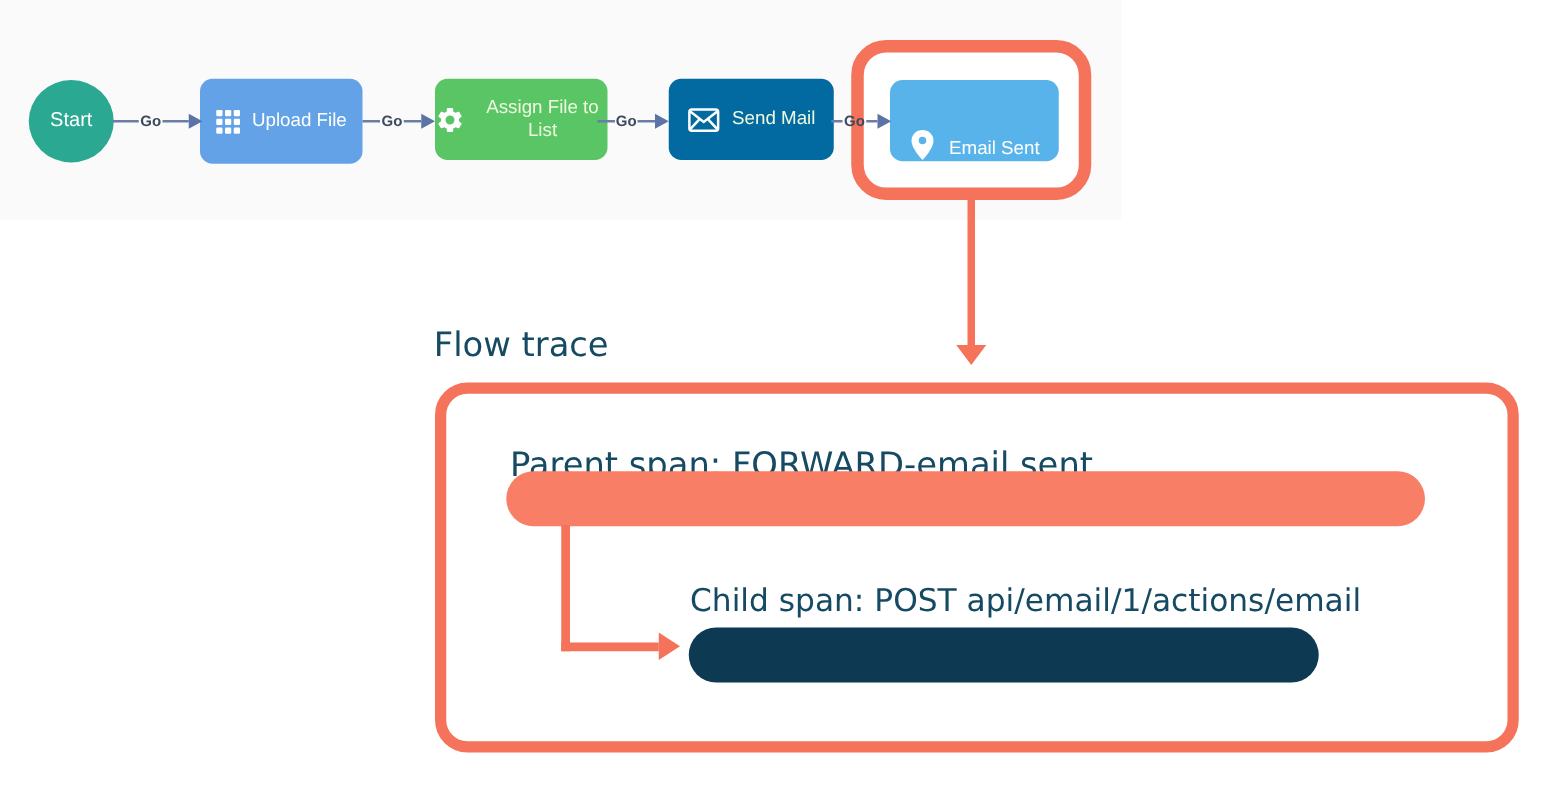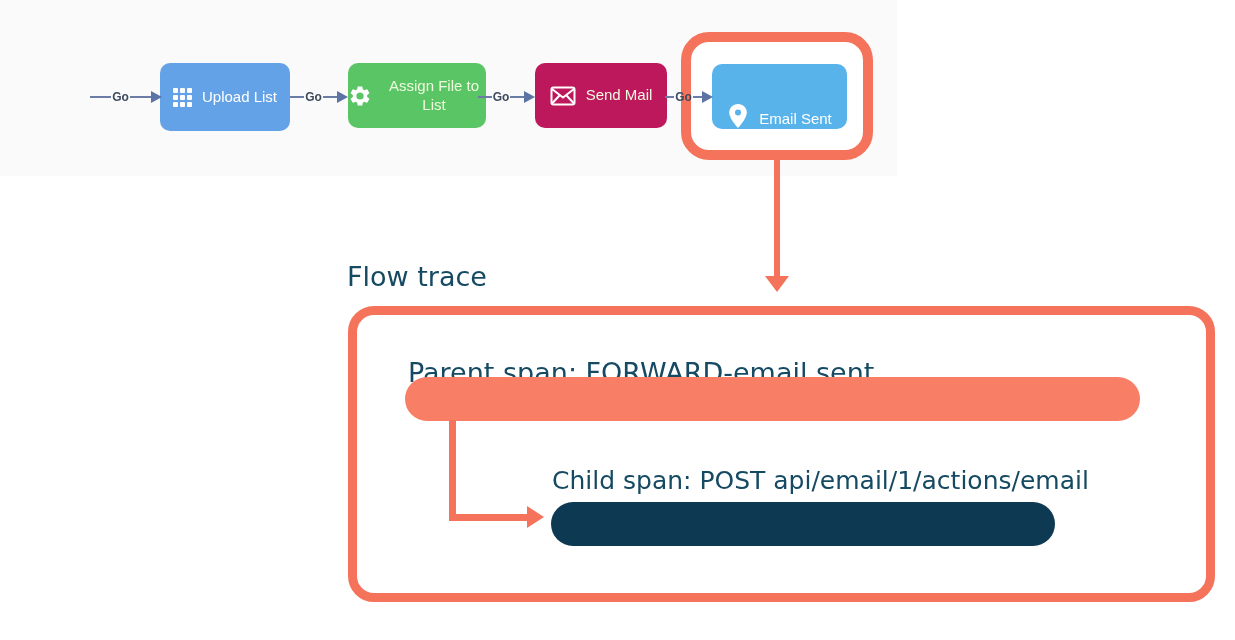--- a/index.html
+++ b/index.html
@@ -37,21 +37,21 @@
 
   .node-start {
     left: 23px; top: 64px;
     width: 68px; height: 66px;
     background: #2aa891;
     border-radius: 50%;
     font-size: 16px;
   }
   .node-upload { left: 160px; top: 63px; width: 130px; height: 68px; background: #64a2e7; }
   .node-assign { left: 348px; top: 63px; width: 138px; height: 65px; background: #5ac564; color: #eefadf; text-align: center; }
-  .node-send   { left: 535px; top: 63px; width: 132px; height: 65px; background: #be185d; color: #eefadf; }
+  .node-send   { left: 535px; top: 63px; width: 132px; height: 65px; background: #0369a1; color: #eefadf; }
   .node-email  { left: 712px; top: 64px; width: 135px; height: 65px; background: #58b3ea; align-items: flex-end; }
 
   
   .grid-icon {
     display: grid;
     grid-template-columns: repeat(3, 5px);
     grid-template-rows: repeat(3, 5px);
     gap: 2px;
     flex: 0 0 auto;
   }
@@ -181,41 +181,44 @@
 
 <div id="stage">
 
   <div class="band"></div>
 
   <div class="highlight-box"></div>
 
   <div class="down-arrow-line"></div>
   <div class="down-arrow-head"></div>
 
+  <div class="node node-start">
+    <span class="label">Start</span>
+  </div>
 
   <div class="conn conn-1">
     <span class="line"></span>
     <span class="go">Go</span>
     <span class="line"></span>
     <span class="head"></span>
   </div>
 
   <div class="node node-upload">
     <span class="grid-icon">
       <i></i>
         <i></i>
         <i></i>
         <i></i>
         <i></i>
         <i></i>
         <i></i>
         <i></i>
         <i></i>
     </span>
-    <span class="label">Upload List</span>
+    <span class="label">Upload File</span>
   </div>
 
   <div class="conn conn-2">
     <span class="line"></span>
     <span class="go">Go</span>
     <span class="line"></span>
     <span class="head"></span>
   </div>
 
   <div class="node node-assign">

